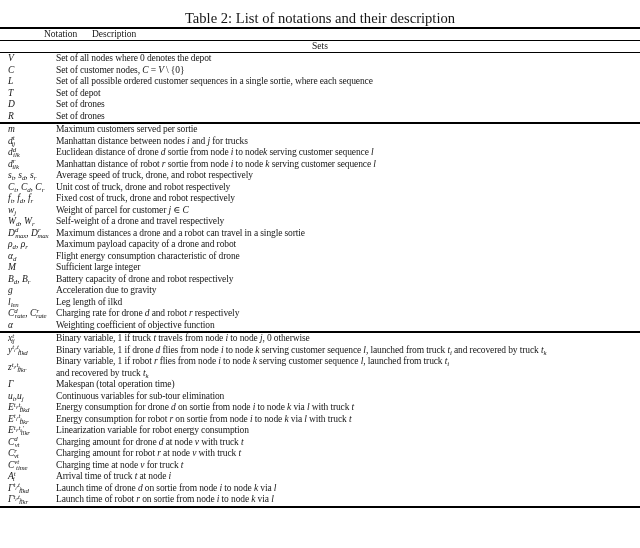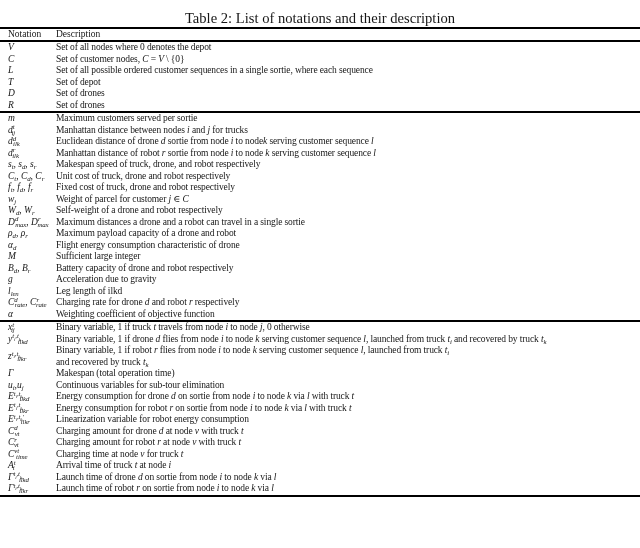--- a/index.html
+++ b/index.html
@@ -14,21 +14,21 @@
   .title {
     text-align: center;
     font-size: 14.6px;
     line-height: 16px;
     padding-top: 10px;
     height: 17px;
   }
   .ntable { width: 640px; }
   .rule { border-top: 1px solid #000; height: 0; }
   .rule.thick { border-top-width: 2px; }
-  .colheads { display: flex; align-items: center; height: 11px; }
+  .colheads { display: flex; align-items: center; height: 11px; padding-left: 36px; }
   .colhead { font-size: 9.5px; line-height: 11px; }
   .cell-n {
     width: 56px; padding-left: 8px; box-sizing: border-box;
     flex: none; white-space: nowrap;
     font-size: 9.5px; line-height: 11.5px;
   }
   .cell-d { flex: 1; min-width: 0; }
   .section-head {
     text-align: center;
     font-size: 9.5px; height: 11px; line-height: 11px;
@@ -59,20 +59,21 @@
 <div class="page">
   <div class="title">Table 2: List of notations and their description</div>
   <div class="ntable">
     <div class="rule thick"></div>
     <div class="colheads">
       <div class="cell-n colhead">Notation</div>
       <div class="cell-d colhead">Description</div>
     </div>
     <div class="rule"></div>
     <div id="sections">
+        <div class="section-head">Sets</div>
         <div class="rule"></div>
         <div class="row">
           <div class="cell-n math"><i>V</i></div>
           <div class="cell-d">
             <div class="dline">Set of all nodes where 0 denotes the depot</div>
           </div>
         </div>
         <div class="row">
           <div class="cell-n math"><i>C</i></div>
           <div class="cell-d">
@@ -125,21 +126,21 @@
         </div>
         <div class="row">
           <div class="cell-n math"><i>d<sup>r</sup><sub>ilk</sub></i></div>
           <div class="cell-d">
             <div class="dline">Manhattan distance of robot <i>r</i> sortie from node <i>i</i> to node <i>k</i> serving customer sequence <i>l</i></div>
           </div>
         </div>
         <div class="row">
           <div class="cell-n math"><i>s<sub>t</sub>, s<sub>d</sub>, s<sub>r</sub></i></div>
           <div class="cell-d">
-            <div class="dline">Makespan speed of truck, drone, and robot respectively</div>
+            <div class="dline">Average speed of truck, drone, and robot respectively</div>
           </div>
         </div>
         <div class="row">
           <div class="cell-n math"><i>C<sub>t</sub>, C<sub>d</sub>, C<sub>r</sub></i></div>
           <div class="cell-d">
             <div class="dline">Unit cost of truck, drone and robot respectively</div>
           </div>
         </div>
         <div class="row">
           <div class="cell-n math"><i>f<sub>t</sub>, f<sub>d</sub>, f<sub>r</sub></i></div>
@@ -149,21 +150,21 @@
         </div>
         <div class="row">
           <div class="cell-n math"><i>w<sub>j</sub></i></div>
           <div class="cell-d">
             <div class="dline">Weight of parcel for customer <i>j</i> ∈ <i>C</i></div>
           </div>
         </div>
         <div class="row">
           <div class="cell-n math"><i>W<sub>d</sub>, W<sub>r</sub></i></div>
           <div class="cell-d">
-            <div class="dline">Self-weight of a drone and robot respectively</div>
+            <div class="dline">Self-weight of a drone and travel respectively</div>
           </div>
         </div>
         <div class="row">
           <div class="cell-n math"><i>D<sup>d</sup><sub>max</sub>, D<sup>r</sup><sub>max</sub></i></div>
           <div class="cell-d">
             <div class="dline">Maximum distances a drone and a robot can travel in a single sortie</div>
           </div>
         </div>
         <div class="row">
           <div class="cell-n math"><i>ρ<sub>d</sub>, ρ<sub>r</sub></i></div>

